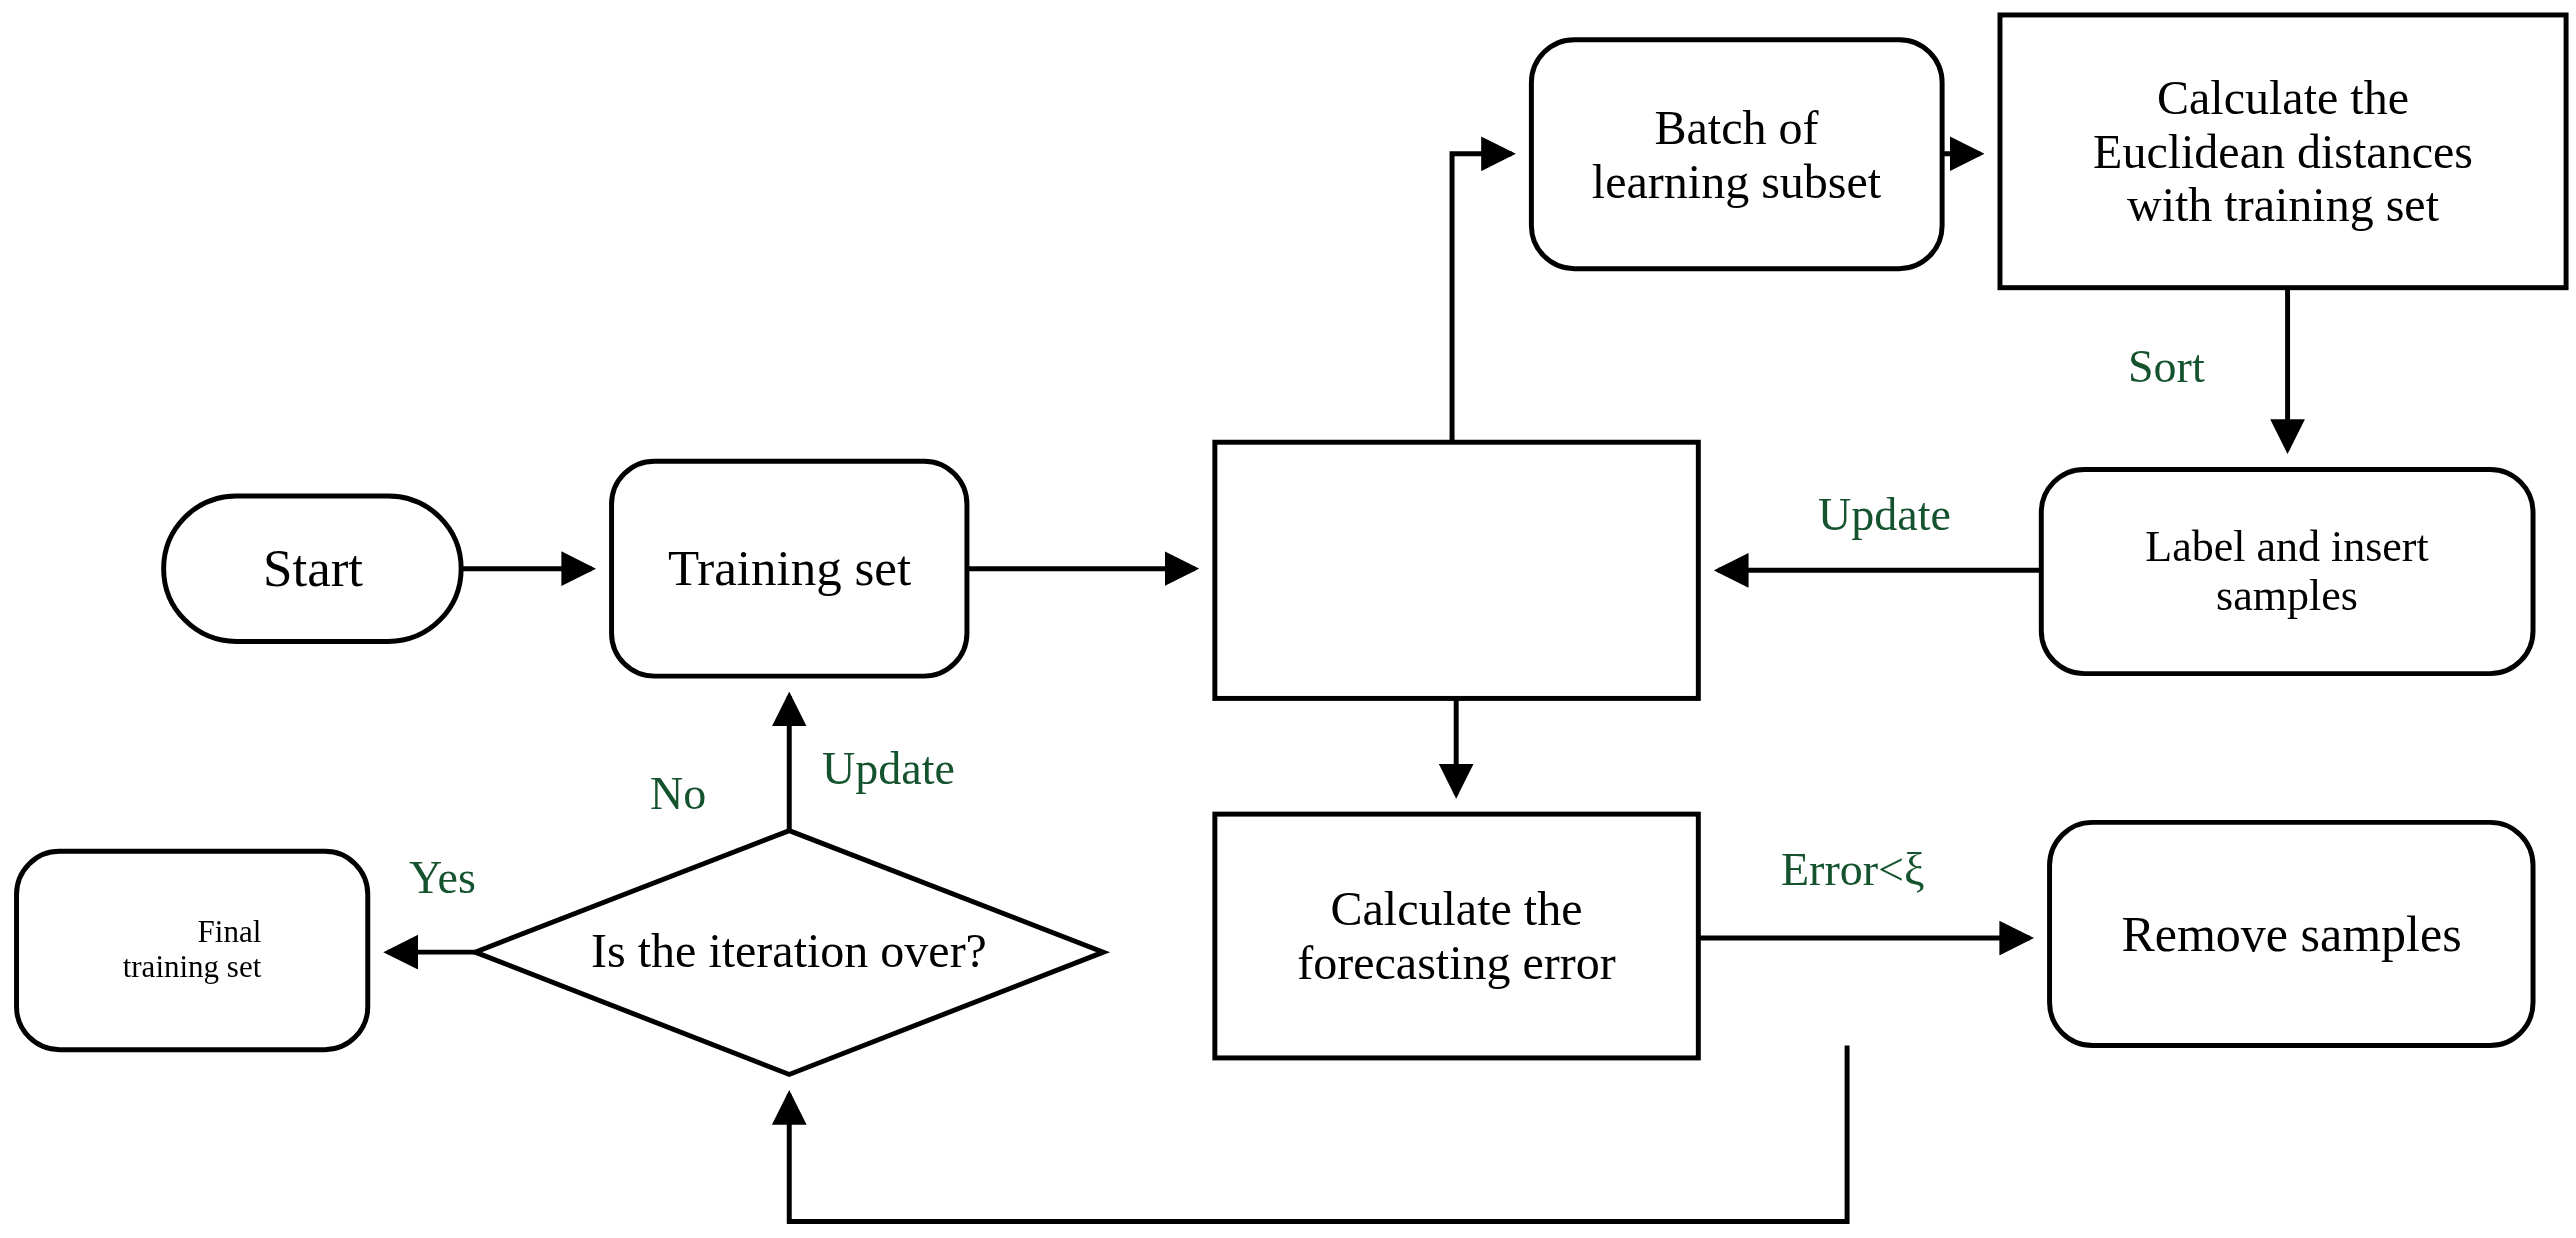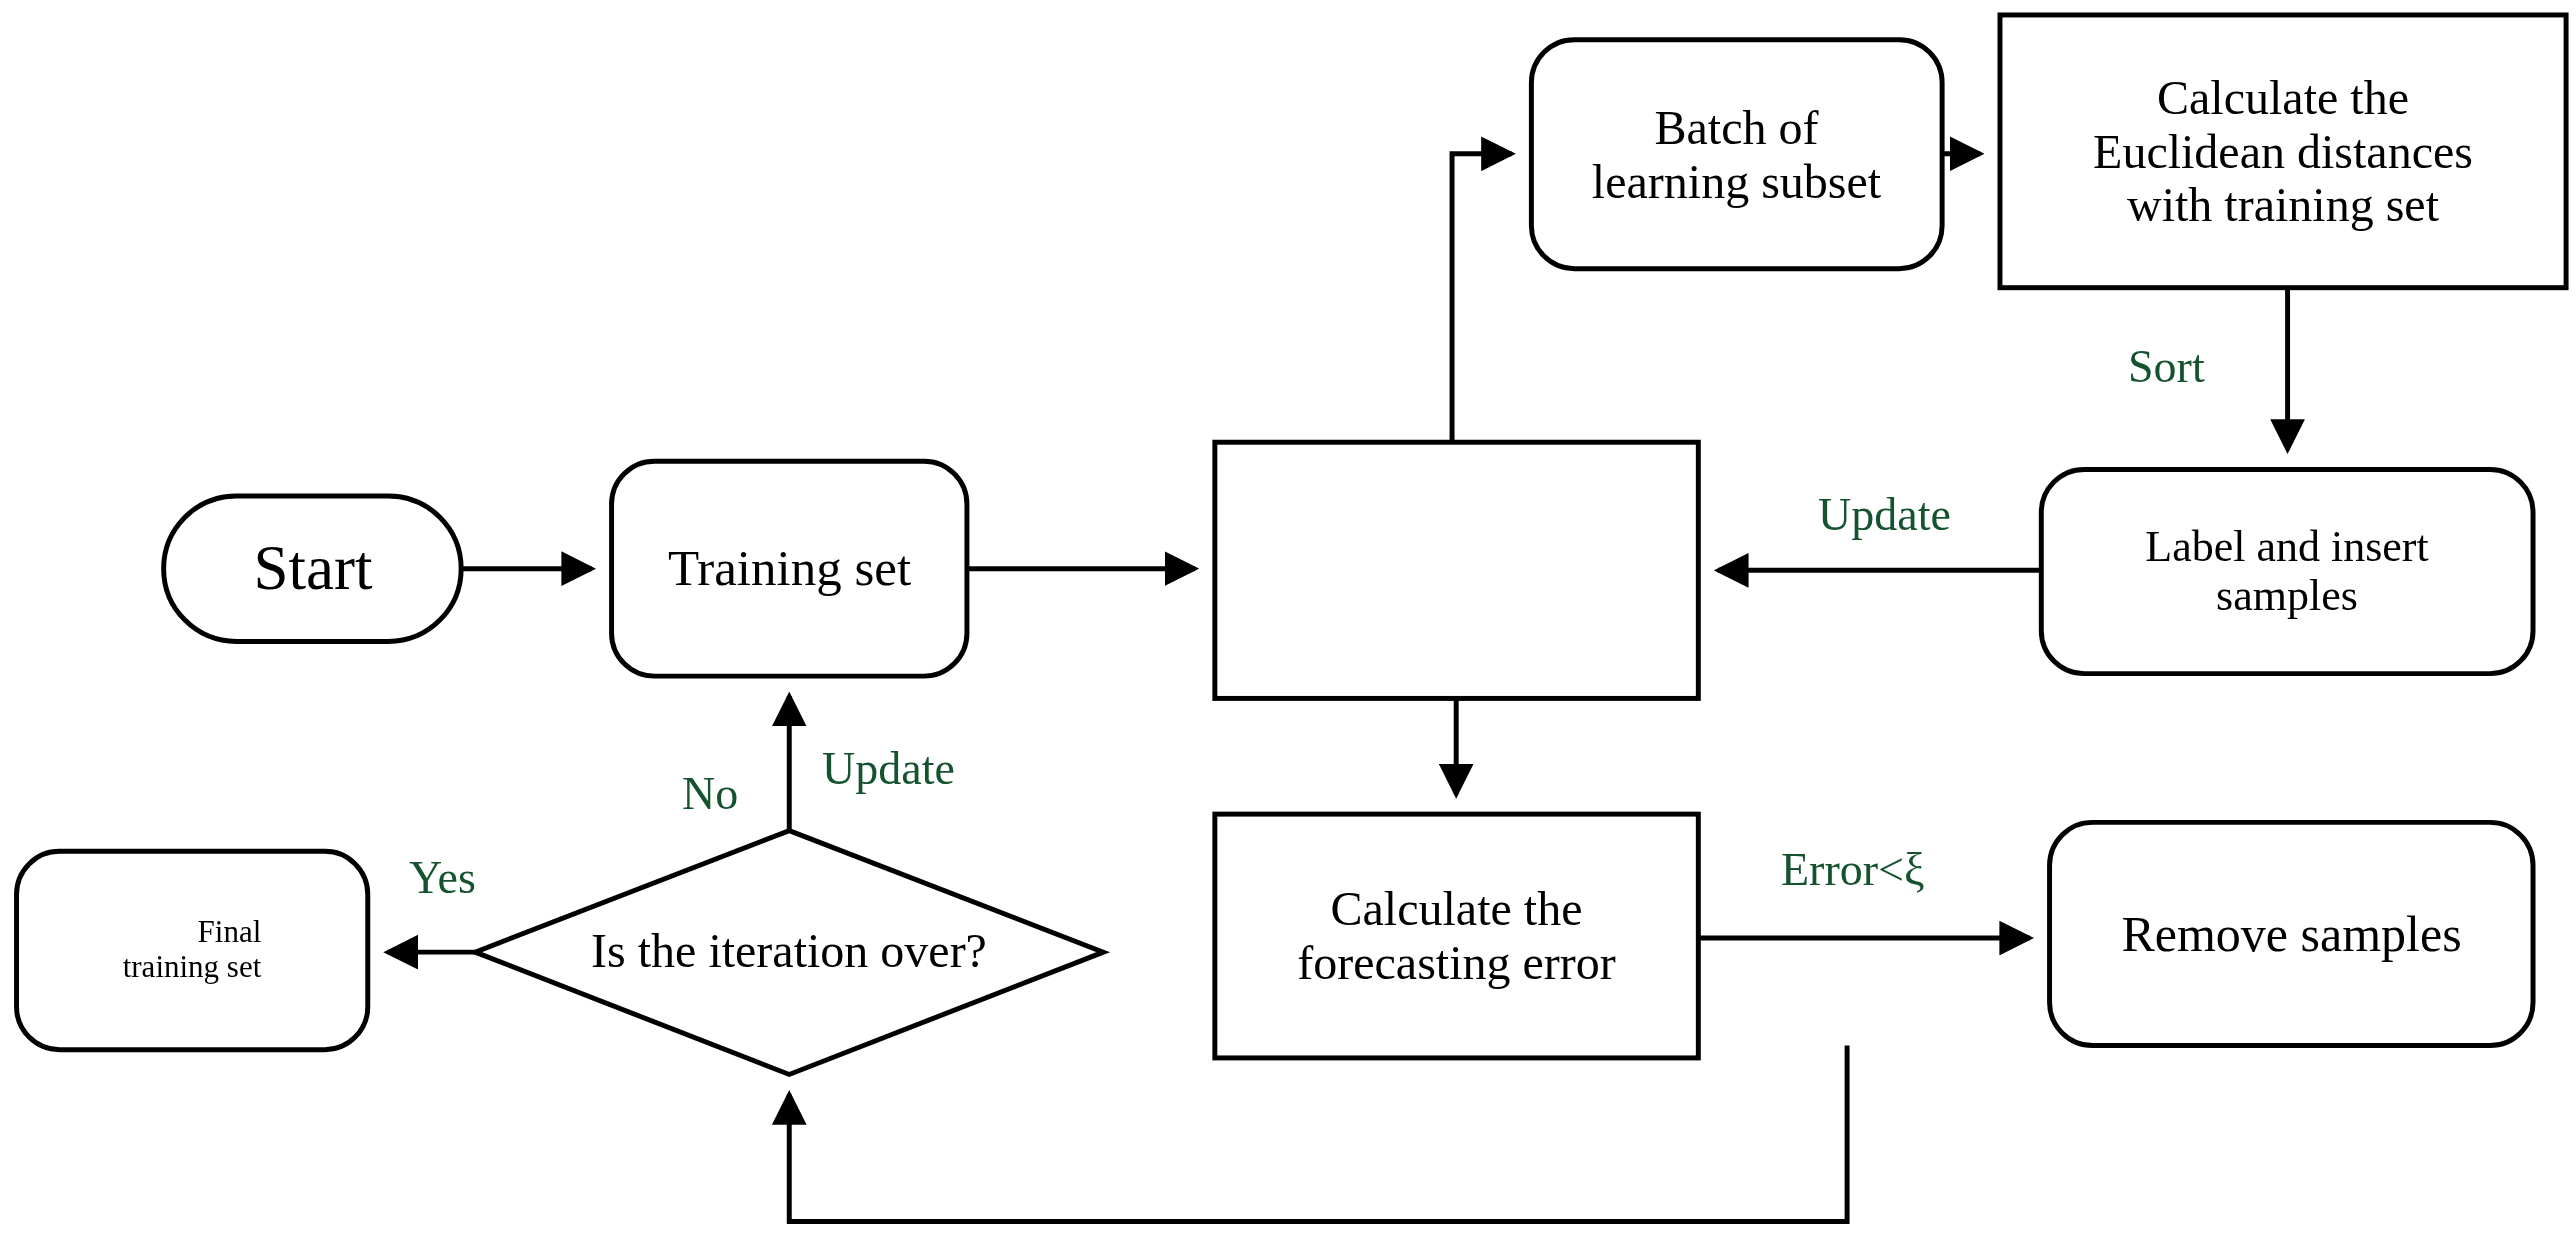--- a/index.html
+++ b/index.html
@@ -24,35 +24,35 @@
     white-space:pre-line;
     pointer-events:none;
   }
   .edge-label{
     position:absolute;
     color:#14532d;
     font-family:"Liberation Serif","DejaVu Serif",serif;
     white-space:nowrap;
     pointer-events:none;
   }
-  .n-start      {left:164px; top:496px;  width:298px; height:145px; font-size:63px;}
+  .n-start      {left:164px; top:496px;  width:298px; height:145px; font-size:53px;}
   .n-training   {left:612px; top:461px;  width:355px; height:215px; font-size:51px;}
   .n-forecast   {left:1215px;top:442px;  width:483px; height:256px; font-size:51px;}
   .n-batch      {left:1531px;top:40px;   width:411px; height:229px; font-size:48px;}
   .n-euclid     {left:2000px;top:15px;   width:566px; height:273px; font-size:48px;}
   .n-label-ins  {left:2041px;top:469px;  width:492px; height:204px; font-size:44px;}
   .n-calc-err   {left:1215px;top:814px;  width:483px; height:244px; font-size:48px;}
   .n-remove     {left:2050px;top:822px;  width:483px; height:223px; font-size:50px;}
   .n-decision   {left:475px; top:872px; width:628px; height:157px; font-size:48px;}
   .n-final      {left:16.5px;  top:851px; width:351px; height:198px; font-size:31px;text-align:right;}
 
   .l-sort   {left:2128px;top:340px; font-size:46px;}
   .l-update-r{left:1818px;top:488px; font-size:46px;}
   .l-errxi  {left:1781px;top:843px;font-size:46px;}
-  .l-no     {left:682px; top:767px; font-size:46px;}
+  .l-no     {left:650px; top:767px; font-size:46px;}
   .l-update-l{left:822px;top:742px; font-size:46px;}
   .l-yes    {left:409px; top:851px;font-size:46px;}
 </style>
 </head>
 <body>
 
 <div id="stage">
 
   <svg id="flow" viewBox="0 0 3117 1499" xmlns="http://www.w3.org/2000/svg">
     <defs>

